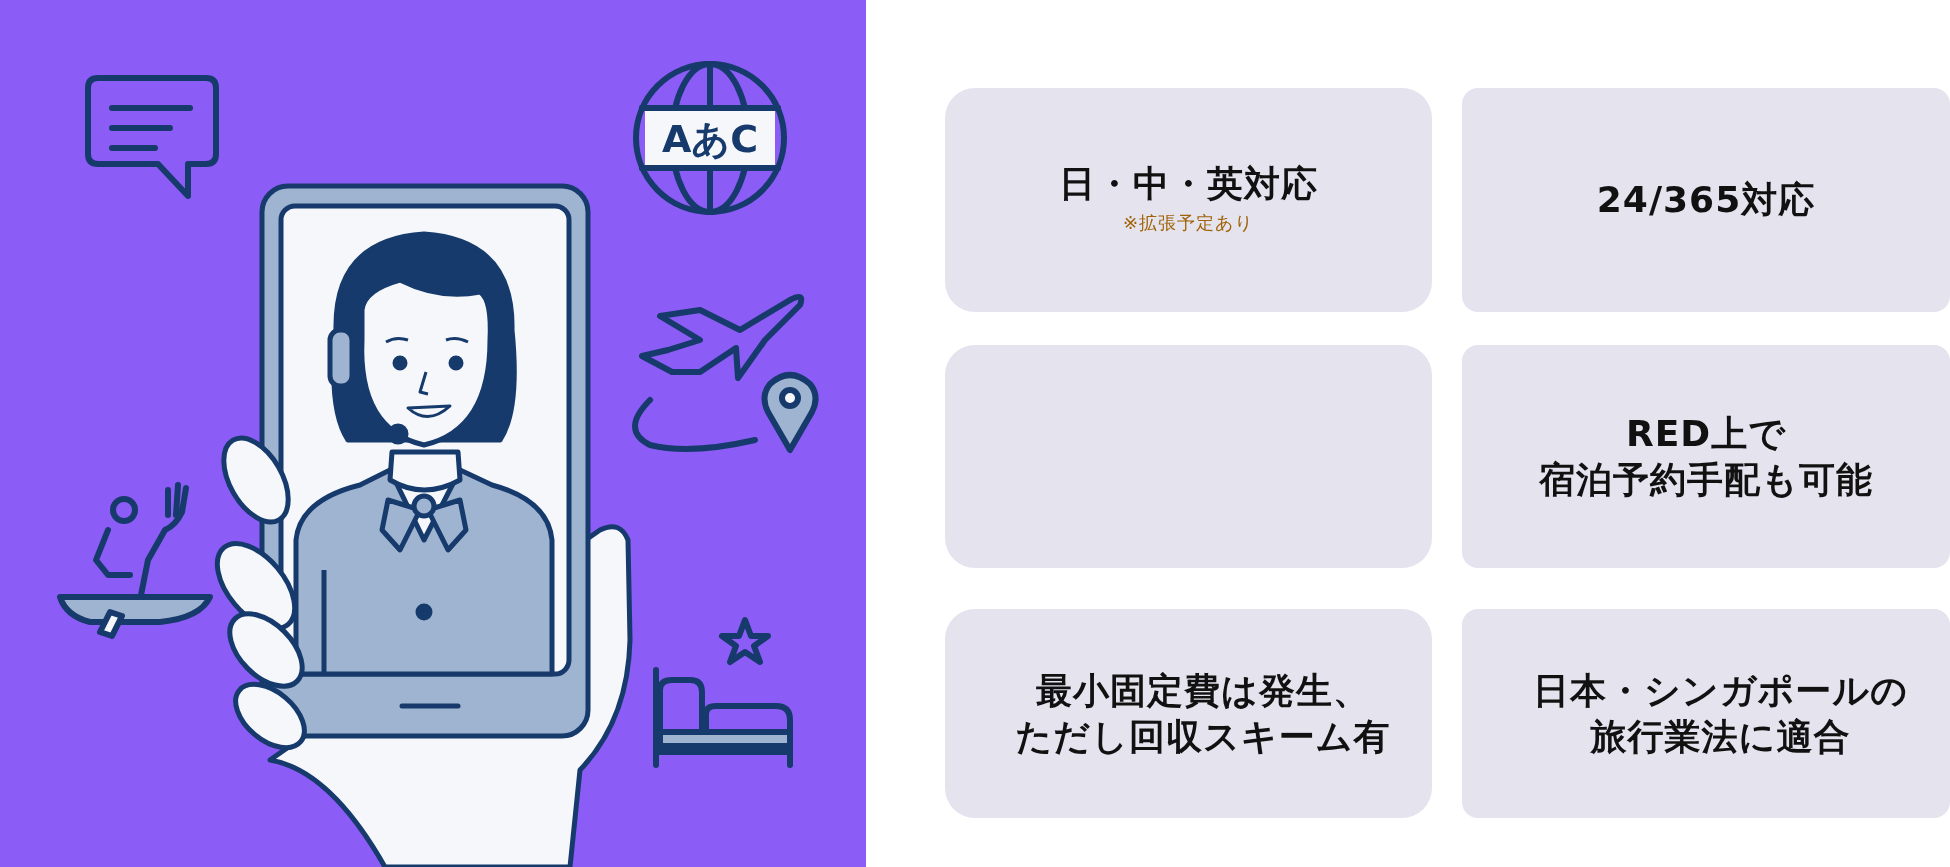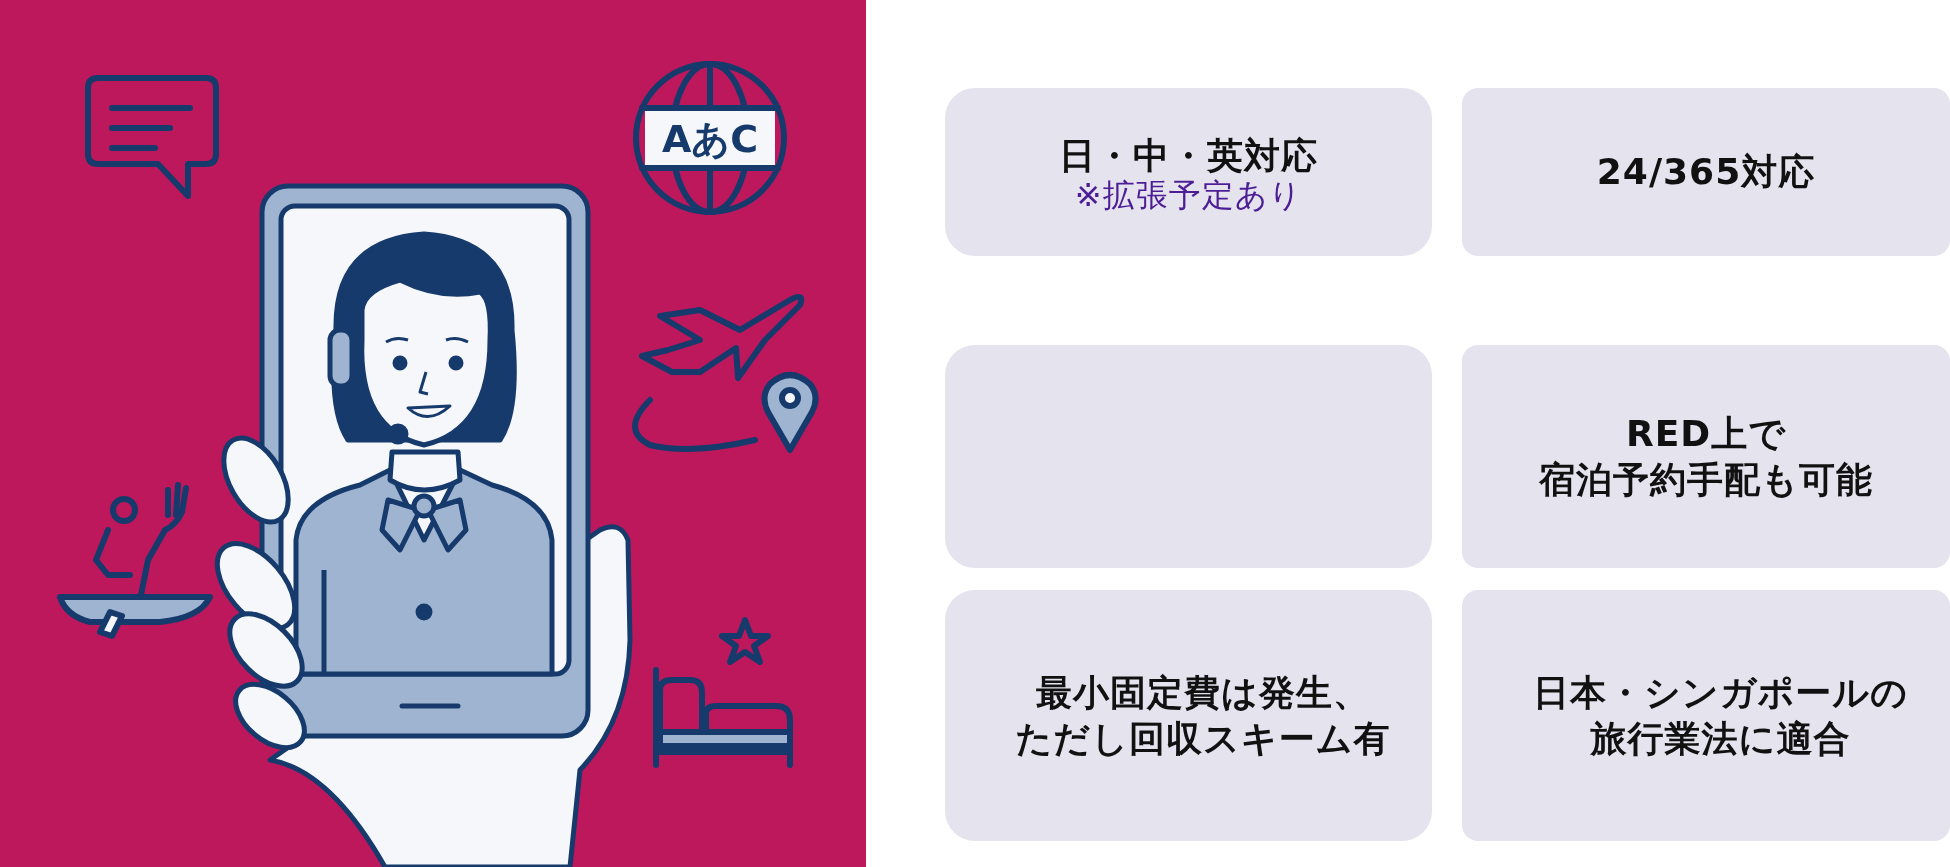--- a/index.html
+++ b/index.html
@@ -3,44 +3,44 @@
   <meta charset="utf-8">
   <style>
     html, body { margin: 0; padding: 0; }
     body {
       width: 1950px; height: 867px; position: relative; overflow: hidden;
       background: #ffffff;
       font-family: "DejaVu Sans", "Liberation Sans", sans-serif;
     }
     .illustration {
       position: absolute; left: 0; top: 0; width: 866px; height: 867px;
-      background: #be185d;
+      background: #8b5cf6;
     }
     .illustration svg { position: absolute; left: 0; top: 0; }
     .card {
       position: absolute;
       background: #e4e3ee;
       border-radius: 30px;
       display: flex; flex-direction: column; align-items: center; justify-content: center;
       text-align: center; color: #111111;
       box-sizing: border-box; padding: 0 16px;
     }
     .card .title {
       font-weight: bold; font-size: 36px; line-height: 46px; letter-spacing: 1px;
       white-space: pre-line;
     }
     .card .note {
-      font-size: 32px; line-height: 32px; color: #4c1d95; white-space: pre-line;
+      font-size: 18px; line-height: 32px; color: #a16207; white-space: pre-line;
       letter-spacing: 1px;
     }
     .c1 { left: 945px; width: 487px; }
     .c2 { left: 1462px; width: 488px; border-radius: 16px; }
-    .r1 { top: 88px;  height: 168px; }
+    .r1 { top: 88px;  height: 224px; }
     .r2 { top: 345px; height: 223px; }
-    .r3 { top: 590px; height: 251px; padding-left: 45px; }
+    .r3 { top: 609px; height: 209px; padding-left: 45px; }
   </style>
 </head>
 <body>
 
 <div class="illustration">
   <svg width="866" height="867" viewBox="0 0 866 867" xmlns="http://www.w3.org/2000/svg">
     <g fill="none" stroke="#163a6b" stroke-width="6" stroke-linecap="round" stroke-linejoin="round">
 
       <g>
         <path d="M98 78 H206 Q216 78 216 88 V154 Q216 164 206 164 H188 V196 L158 164 H98 Q88 164 88 154 V88 Q88 78 98 78 Z"></path>

